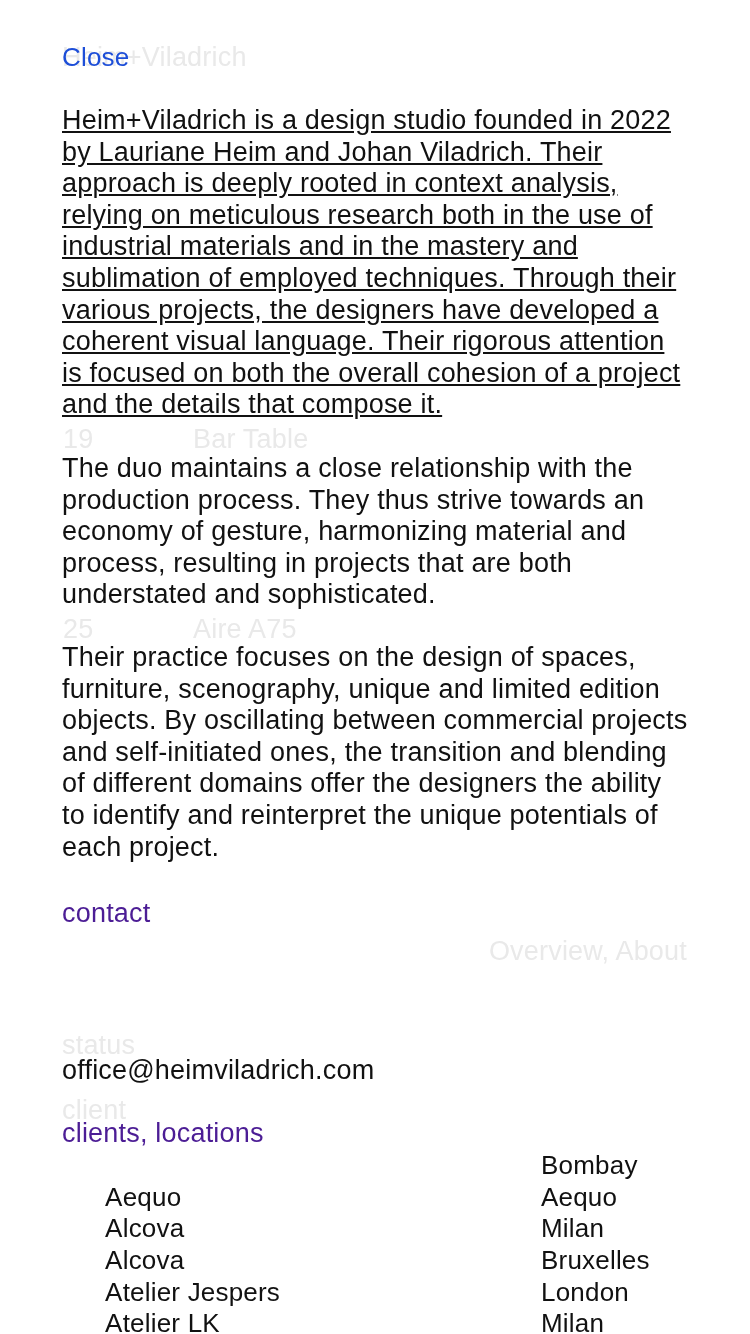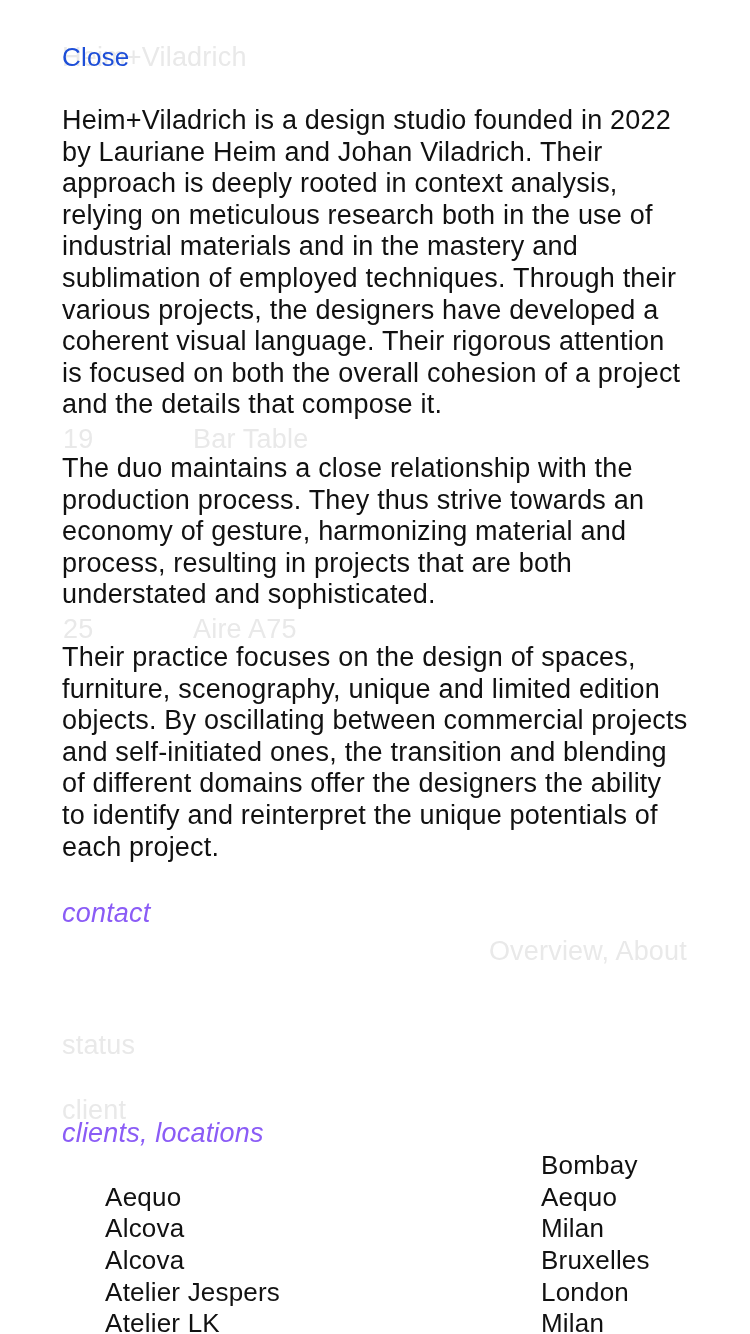--- a/index.html
+++ b/index.html
@@ -14,21 +14,21 @@
   }
   .txt {
     position: absolute;
     font-size: 27px;
     line-height: 31.6px;
     letter-spacing: 0.2px;
     white-space: pre;
     color: #111111;
   }
   .ghost { color: #e9e9e9; }
-  .label { color: #8b5cf6; font-style: italic; }
+  .label { color: #4c1d95; }
   .close-btn {
     cursor: pointer;
     background: none;
     border: none;
     padding: 0;
     font-family: "Liberation Sans", sans-serif;
     font-size: 26px;
     line-height: 31.6px;
     letter-spacing: 0.2px;
     color: #1d4ed8;
@@ -79,21 +79,21 @@
   </div>
 
   <div class="txt ghost under-item" style="right:63px; top:936px;">Overview, About</div>
 
   <div class="txt ghost under-item" style="left:62px; top:1030px;">status</div>
 
   <div class="txt ghost under-item" style="left:62px; top:1095px;">client</div>
 
   <button class="txt close-btn overlay-item" style="left:62px; top:42px;">Close</button>
 
-  <div class="txt overlay-item" style="left:62px; top:105px;">Heim+Viladrich is a design studio founded in 2022
+  <div class="txt overlay-item" style="left:62px; top:105px;text-decoration:underline;">Heim+Viladrich is a design studio founded in 2022
 by Lauriane Heim and Johan Viladrich. Their
 approach is deeply rooted in context analysis,
 relying on meticulous research both in the use of
 industrial materials and in the mastery and
 sublimation of employed techniques. Through their
 various projects, the designers have developed a
 coherent visual language. Their rigorous attention
 is focused on both the overall cohesion of a project
 and the details that compose it.</div>
 
@@ -107,20 +107,21 @@
 furniture, scenography, unique and limited edition
 objects. By oscillating between commercial projects
 and self-initiated ones, the transition and blending
 of different domains offer the designers the ability
 to identify and reinterpret the unique potentials of
 each project.</div>
 
   <div class="txt label overlay-item" style="left:62px; top:898px;">contact</div>
 
 
+  <a class="txt email-link overlay-item" href="#" style="left:62px; top:1055px;">office@heimviladrich.com</a>
 
   <div class="txt label overlay-item" style="left:62px; top:1118px;">clients, locations</div>
 
   <div class="clients-table">
     <div class="client-row">
       <span>Aequo</span>
       <span class="loc">Bombay</span>
     </div>
     <div class="client-row">
       <span>Alcova</span>

